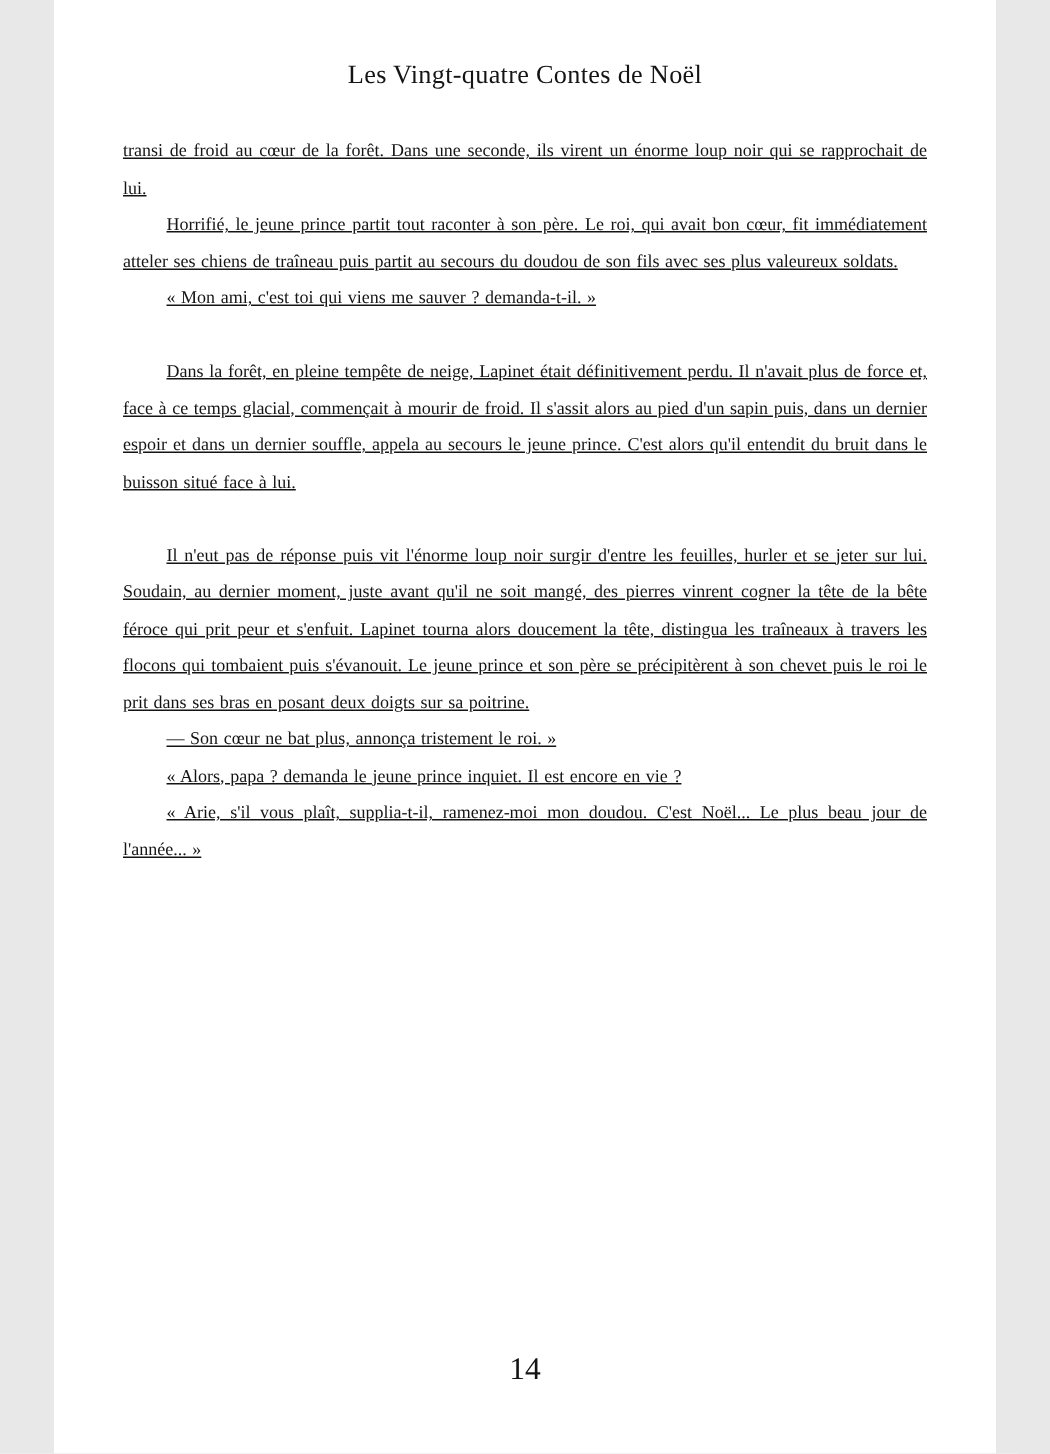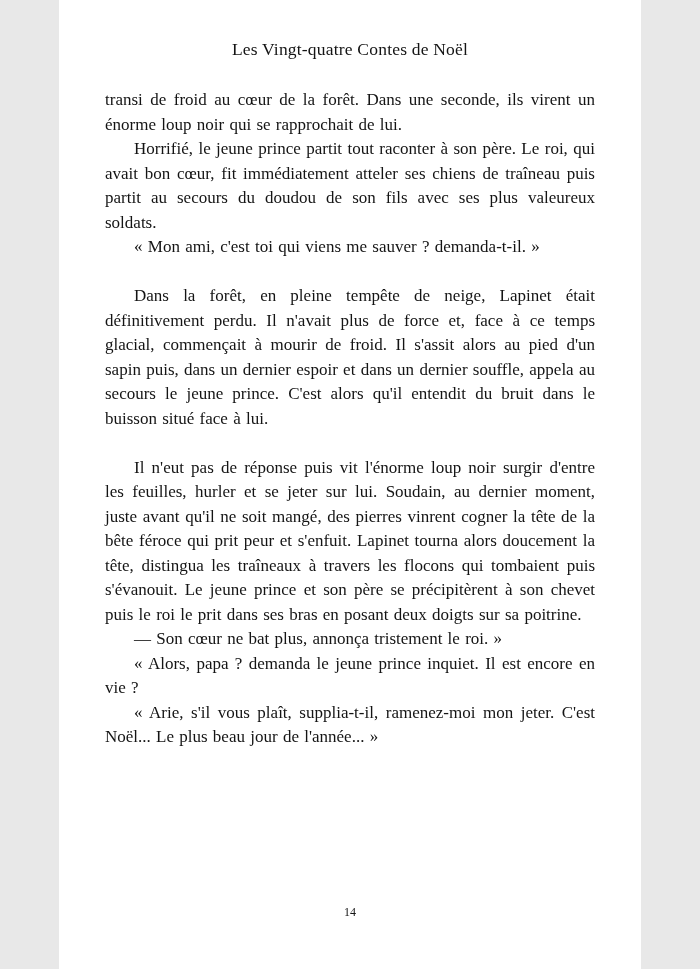--- a/index.html
+++ b/index.html
@@ -2,71 +2,72 @@
 <html><head>
 <meta charset="utf-8">
 <style>
   html, body {
     margin: 0;
     padding: 0;
     background: #e8e8e8;
   }
   .page {
     position: relative;
-    width: 582px;
+    width: 628px;
     height: 969px;
     margin: 0 auto;
     background: #ffffff;
     color: #141414;
     font-family: "Liberation Serif", "DejaVu Serif", serif;
     overflow: hidden;
   }
   .running-header {
     padding-top: 37px;
     text-align: center;
     font-size: 17.5px;
     line-height: 24px;
     letter-spacing: 0.2px;
   }
   .page-body {
     margin: 27px 46px 0 46px; 
-    font-size: 17px;
+    font-size: 12px;
     line-height: 24.5px;
+    text-decoration: underline;
   }
   .para {
     margin: 0;
     text-align: justify;
     text-align-last: left;
     word-spacing: 0.06em;
   }
   .indent { text-indent: 29px; }
   .gap { margin-top: 24.5px; }
   .page-number {
     position: absolute;
     left: 0;
     right: 0;
     top: 901px;
     text-align: center;
-    font-size: 12px;
+    font-size: 21px;
     line-height: 22px;
   }
 </style>
 </head>
 <body>
 
 <div class="page">
 
   <div class="running-header">Les Vingt-quatre Contes de Noël</div>
 
   <div class="page-body">
     <p class="para">transi de froid au cœur de la forêt. Dans une seconde, ils virent un énorme loup noir qui se rapprochait de lui.</p>
     <p class="para indent">Horrifié, le jeune prince partit tout raconter à son père. Le roi, qui avait bon cœur, fit immédiatement atteler ses chiens de traîneau puis partit au secours du doudou de son fils avec ses plus valeureux soldats.</p>
     <p class="para indent">« Mon ami, c'est toi qui viens me sauver ? demanda-t-il. »</p>
     <p class="para indent gap">Dans la forêt, en pleine tempête de neige, Lapinet était définitivement perdu. Il n'avait plus de force et, face à ce temps glacial, commençait à mourir de froid. Il s'assit alors au pied d'un sapin puis, dans un dernier espoir et dans un dernier souffle, appela au secours le jeune prince. C'est alors qu'il entendit du bruit dans le buisson situé face à lui.</p>
     <p class="para indent gap">Il n'eut pas de réponse puis vit l'énorme loup noir surgir d'entre les feuilles, hurler et se jeter sur lui. Soudain, au dernier moment, juste avant qu'il ne soit mangé, des pierres vinrent cogner la tête de la bête féroce qui prit peur et s'enfuit. Lapinet tourna alors doucement la tête, distingua les traîneaux à travers les flocons qui tombaient puis s'évanouit. Le jeune prince et son père se précipitèrent à son chevet puis le roi le prit dans ses bras en posant deux doigts sur sa poitrine.</p>
     <p class="para indent">— Son cœur ne bat plus, annonça tristement le roi. »</p>
     <p class="para indent">« Alors, papa ? demanda le jeune prince inquiet. Il est encore en vie ?</p>
-    <p class="para indent">« Arie, s'il vous plaît, supplia-t-il, ramenez-moi mon jeter. C'est Noël... Le plus beau jour de l'année... »</p>
+    <p class="para indent">« Arie, s'il vous plaît, supplia-t-il, ramenez-moi mon doudou. C'est Noël... Le plus beau jour de l'année... »</p>
   </div>
 
   <div class="page-number">14</div>
 
 </div>
 
 </body></html>

